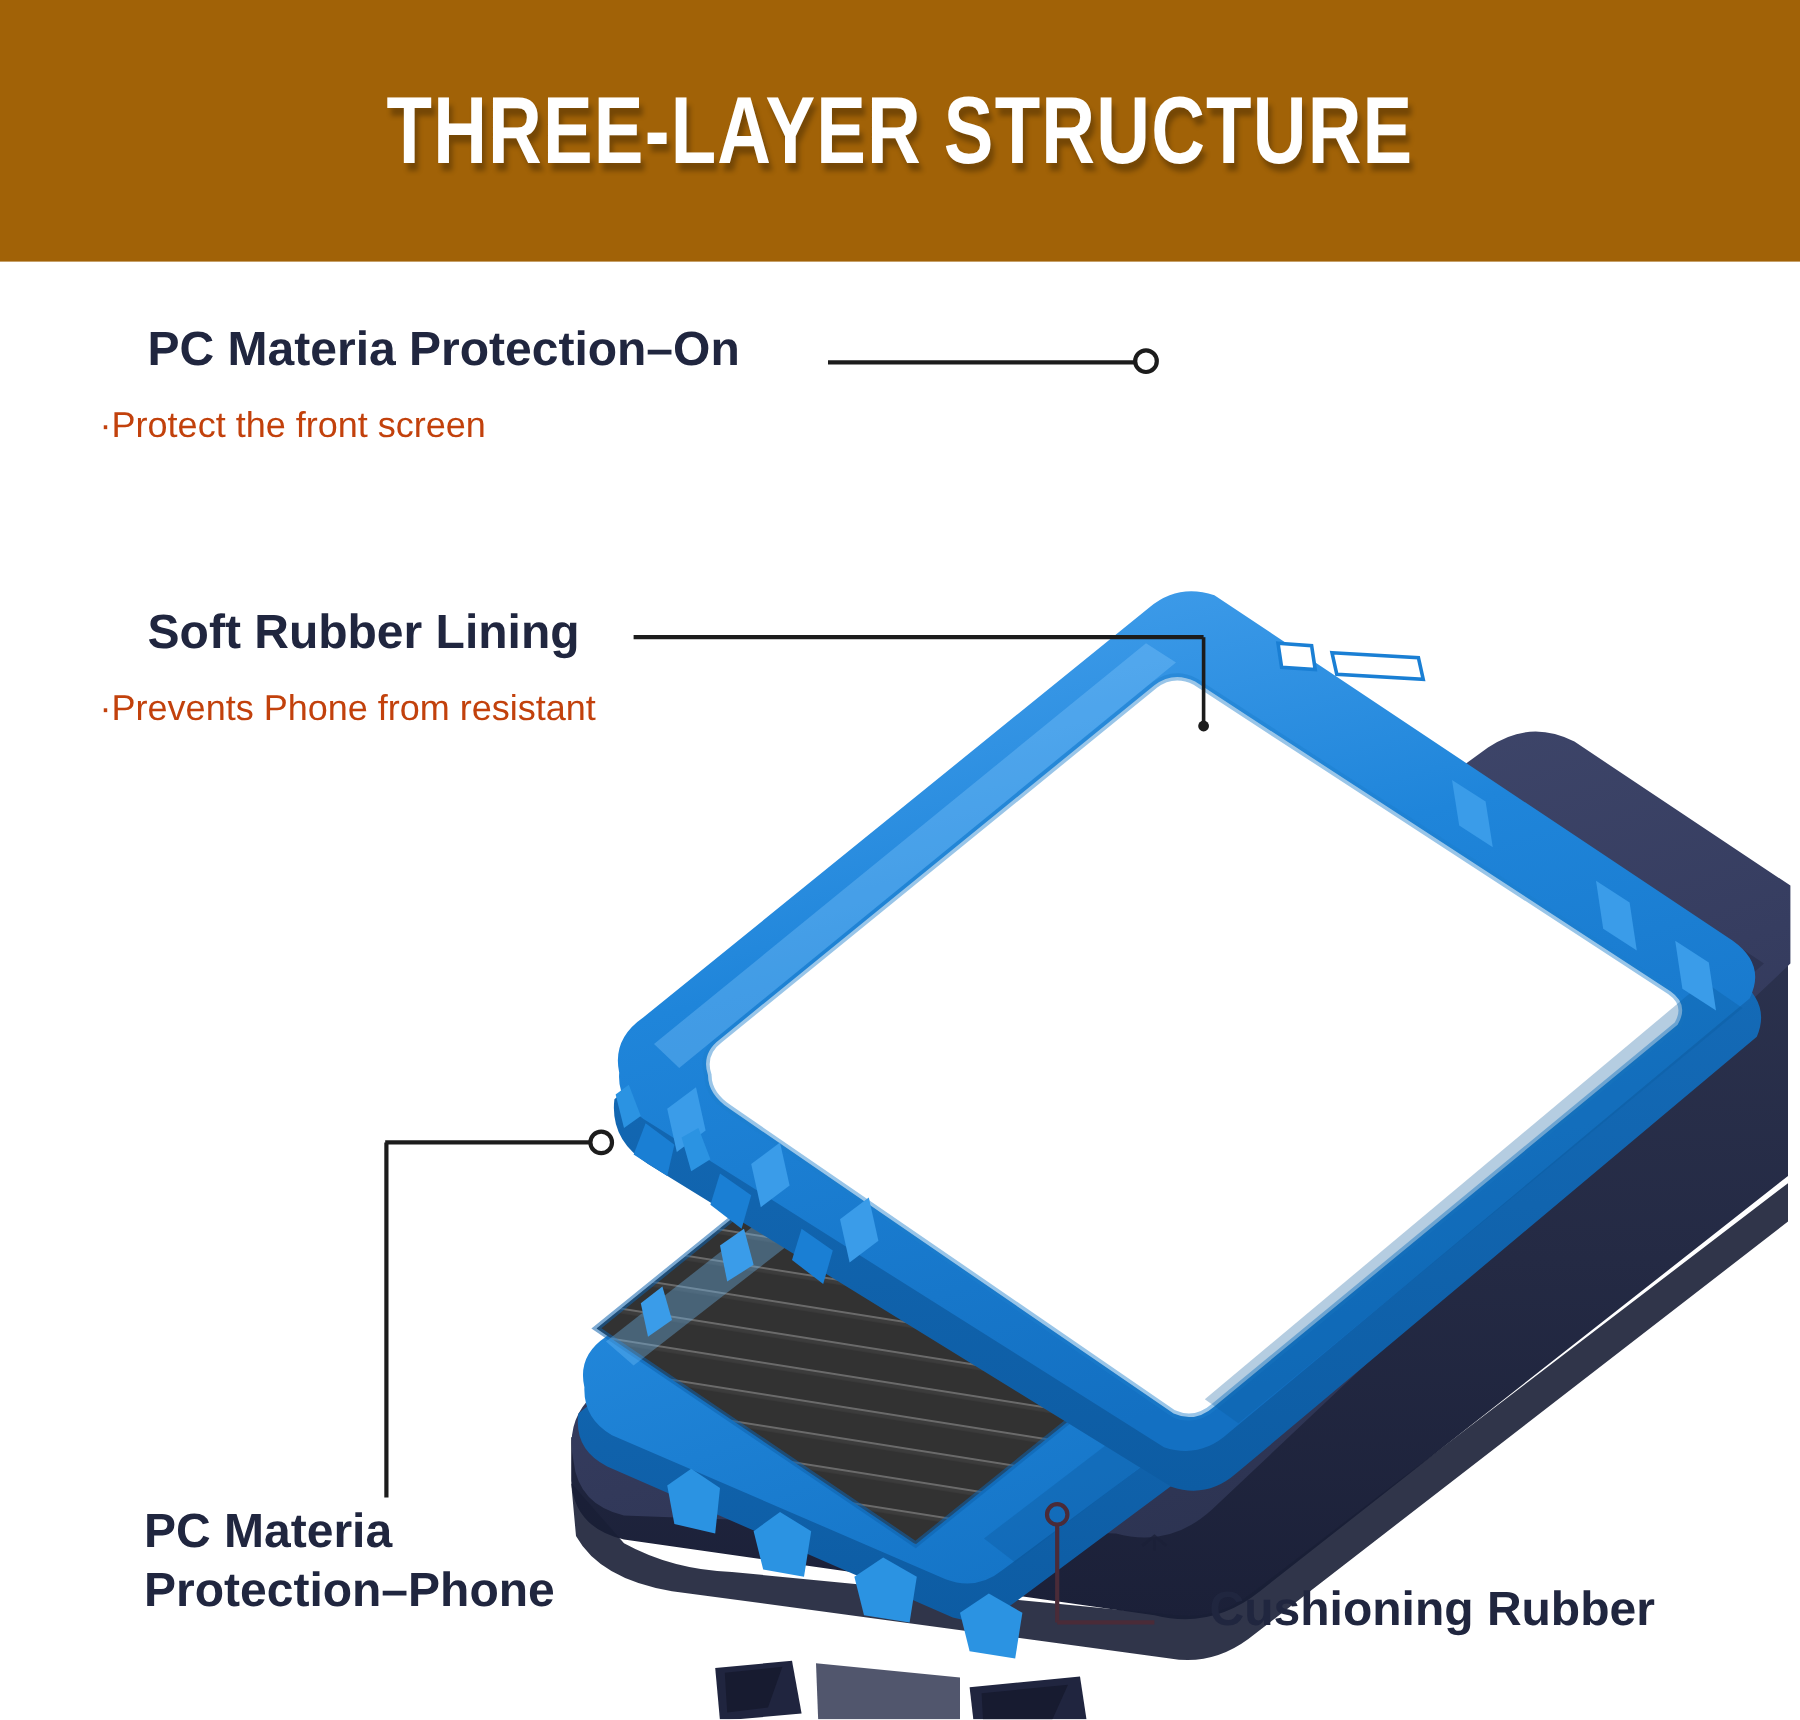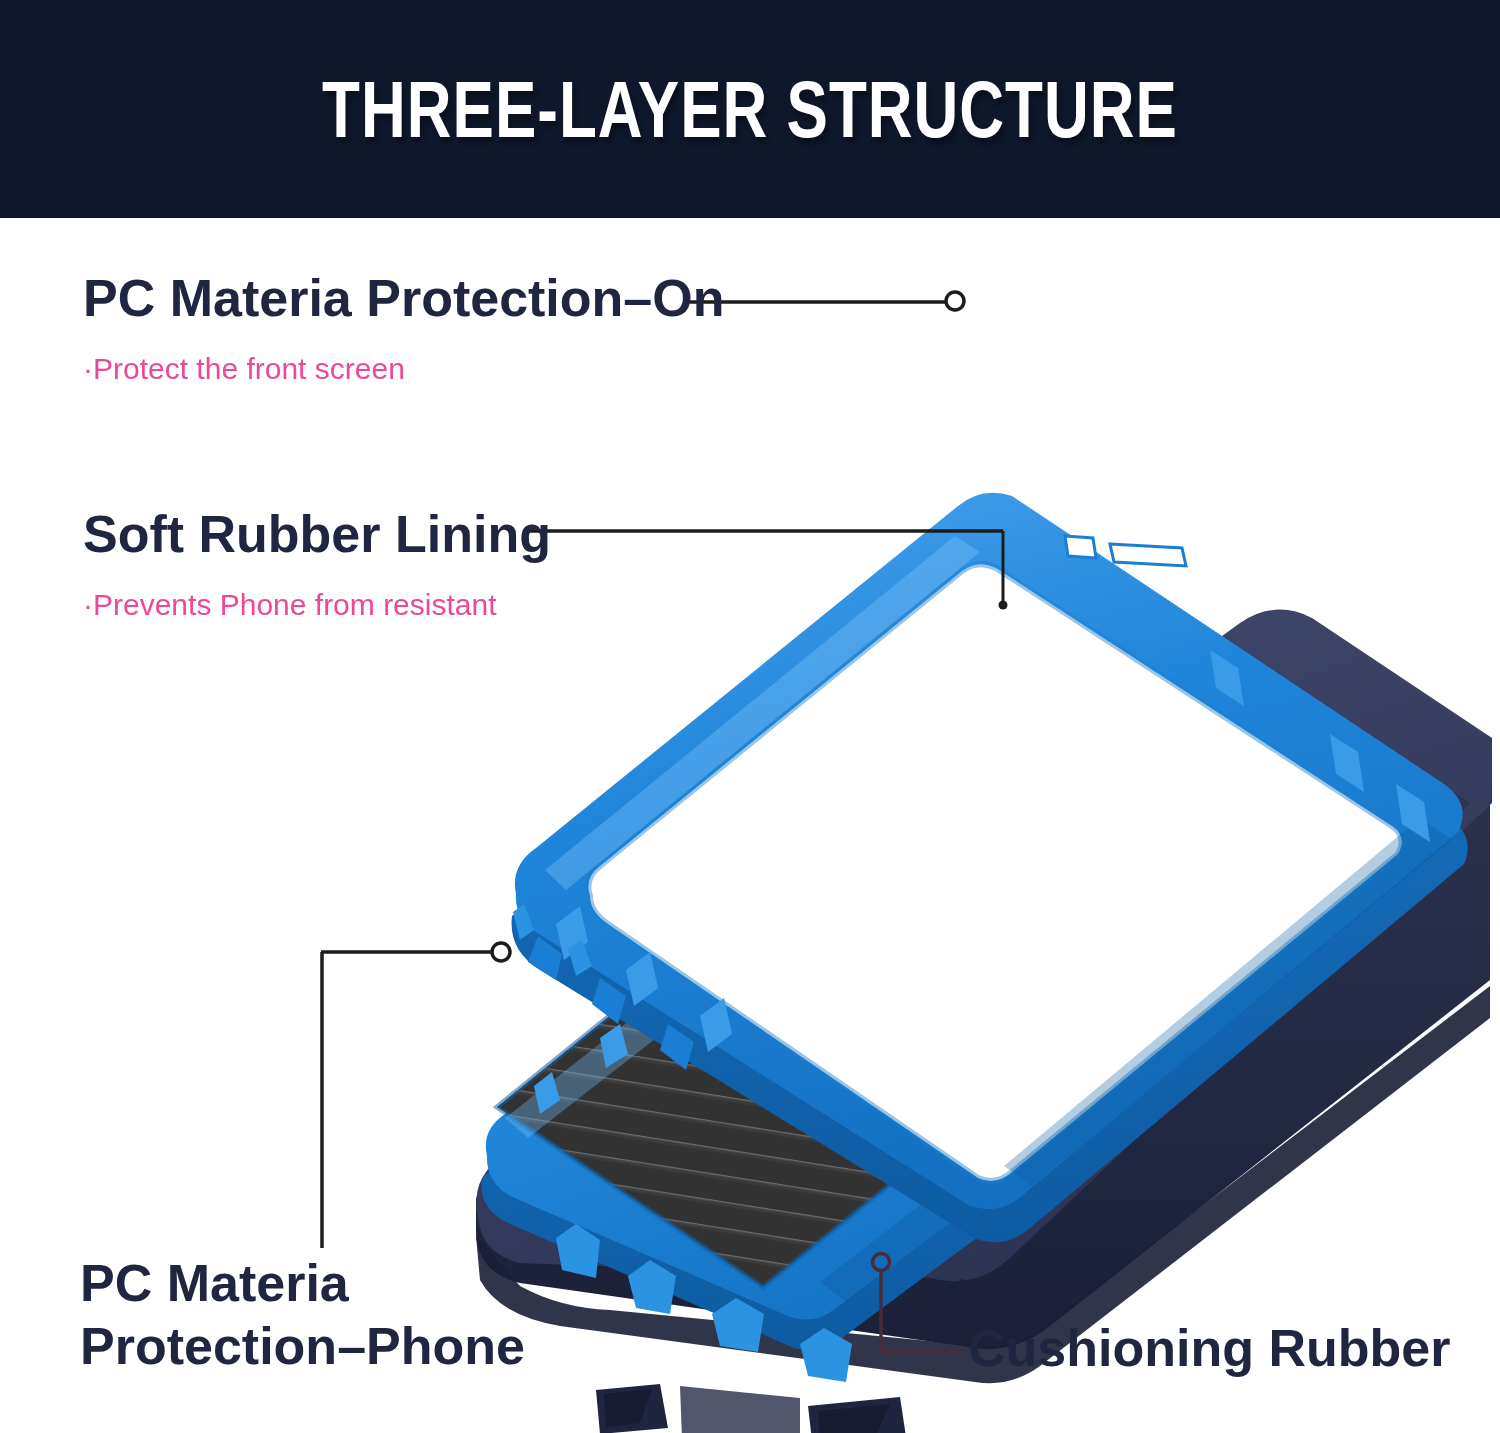--- a/index.html
+++ b/index.html
@@ -7,21 +7,21 @@
   body {
     width:1500px; height:1433px;
     position:relative; overflow:hidden;
     font-family:"Liberation Sans", sans-serif;
     background:#ffffff;
   }
 
   
   .banner{
     position:absolute; left:0; top:0; width:1500px; height:218px;
-    background:#0f172a;
+    background:#a16207;
     display:flex; align-items:center; justify-content:center;
   }
   .banner-title{
     color:#ffffff;
     font-size:62px;
     font-weight:bold;
     letter-spacing:1px;
     text-shadow:3px 5px 4px rgba(0,0,0,0.28);
     white-space:nowrap;
     transform:scaleY(1.28);
@@ -32,27 +32,28 @@
     position:absolute; left:0; top:218px; width:1500px; height:1215px;
     overflow:hidden;
   }
   .stage svg{ position:absolute; left:0; top:0; }
 
   
   .callout{ position:absolute; }
   .callout .c-title{
     color:#20263f;
     font-weight:bold;
-    font-size:52px;
+    font-size:40px;
     line-height:1.18;
     white-space:nowrap;
+    margin-left:40px;
   }
   .callout .c-title.two-line{ white-space:normal; }
   .callout .c-sub{
-    color:#ec4899;
+    color:#c2410c;
     font-size:30px;
     line-height:1.2;
     margin-top:22px;
     white-space:nowrap;
   }
 
   #callout-pc-on   { left:83px;  top:268px;  }
   #callout-soft    { left:83px;  top:504px;  }
   #callout-pc-down { left:80px;  top:1252px; }
   #callout-cushion { left:968px; top:1318px; }

